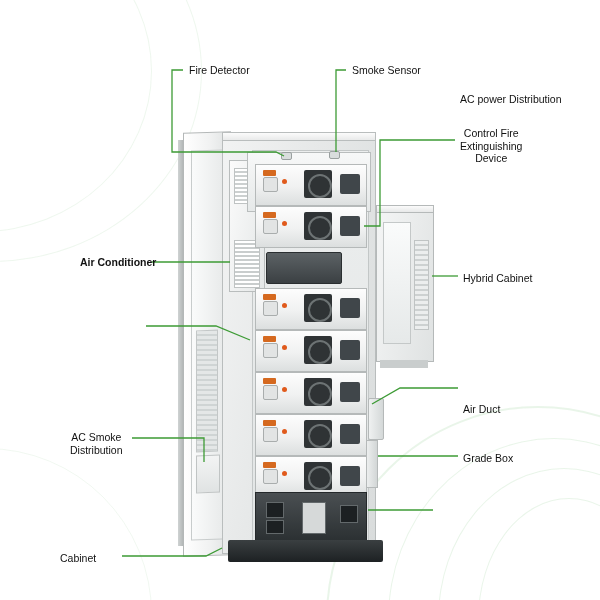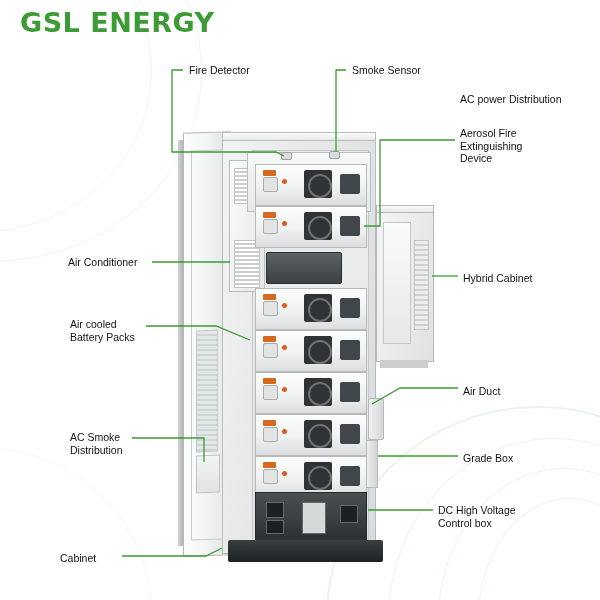--- a/index.html
+++ b/index.html
@@ -60,20 +60,21 @@
   }
 
   
   .callout {
     position: absolute;
     font-size: 10.5px;
     line-height: 12.5px;
     color: #111111;
     white-space: pre-line;
     font-family: "Liberation Sans", sans-serif;
+    text-align: center;
   }
 
   
   svg#leaders {
     position: absolute;
     left: 0;
     top: 0;
     width: 600px;
     height: 600px;
     pointer-events: none;
@@ -274,21 +275,20 @@
 
   <div class="bg-swoosh bg-swoosh-br1"></div>
   <div class="bg-swoosh bg-swoosh-br2"></div>
   <div class="bg-swoosh bg-swoosh-br3"></div>
   <div class="bg-swoosh bg-swoosh-br4"></div>
   <div class="bg-swoosh bg-swoosh-tl1"></div>
   <div class="bg-swoosh bg-swoosh-tl2"></div>
   <div class="bg-swoosh bg-swoosh-bl1"></div>
 
   <div id="logo-block">
-    <div id="logo-title">GSL ENERGY</div>
   </div>
 
   <div id="art">
 
     <div class="piece" id="door-hinge"></div>
     <div class="piece" id="door-outer"></div>
     <div class="piece" id="door-panel"></div>
     <div class="piece" id="door-inner-vent"></div>
     <div class="piece" id="ac-dist"></div>
 
@@ -402,28 +402,24 @@
 
       <path d="M132 438 L204 438 L204 462"></path>
 
       <path d="M122 556 L206 556 L222 548"></path>
     </g>
   </svg>
 
   <div class="callout" style="left:189px; top:64px;">Fire Detector</div>
   <div class="callout" style="left:352px; top:64px;">Smoke Sensor</div>
   <div class="callout" style="left:460px; top:93px;">AC power Distribution</div>
-  <div class="callout" style="left:460px; top:127px;">Aerosol Fire
+  <div class="callout" style="left:460px; top:127px;">Control Fire
 Extinguishing
 Device</div>
   <div class="callout" style="left:463px; top:272px;">Hybrid Cabinet</div>
-  <div class="callout" style="left:463px; top:385px;">Air Duct</div>
+  <div class="callout" style="left:463px; top:403px;">Air Duct</div>
   <div class="callout" style="left:463px; top:452px;">Grade Box</div>
-  <div class="callout" style="left:438px; top:504px;">DC High Voltage
-Control box</div>
-  <div class="callout" style="left:68px;  top:256px;">Air Conditioner</div>
-  <div class="callout" style="left:70px;  top:318px;">Air cooled
-Battery Packs</div>
+  <div class="callout" style="left:80px;  top:256px;font-weight:bold;">Air Conditioner</div>
   <div class="callout" style="left:70px;  top:431px;">AC Smoke
 Distribution</div>
   <div class="callout" style="left:60px;  top:552px;">Cabinet</div>
 
 </div>
 
 </body></html>

